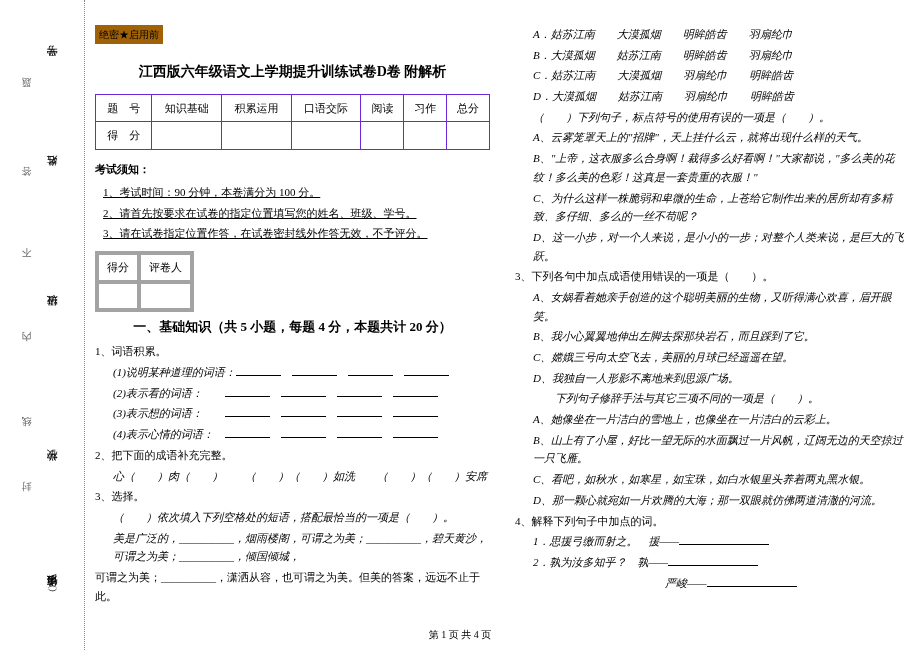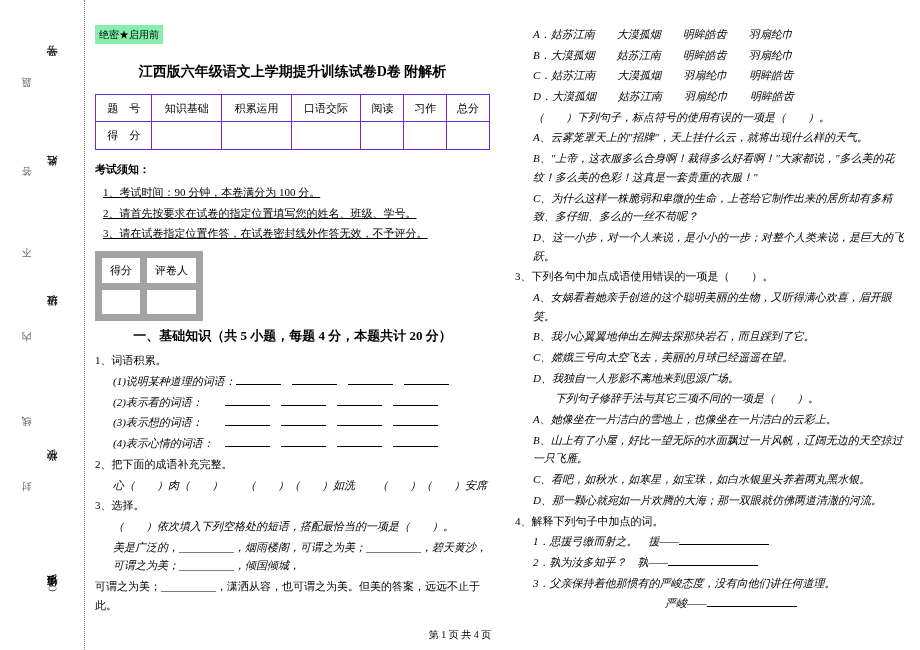--- a/index.html
+++ b/index.html
@@ -55,21 +55,21 @@
       width: 815px;
       height: 600px;
       column-count: 2;
       column-gap: 25px;
       column-fill: auto;
       font-size: 11px;
       line-height: 1.7;
     }
     .confid {
       display: inline-block;
-      background: #86efac;
+      background: #a16207;
       padding: 1px 4px;
       font-size: 10px;
       margin-bottom: 8px;
     }
     .title {
       text-align: center;
       font-size: 14px;
       font-weight: bold;
       margin: 8px 0 10px 0;
     }
@@ -87,21 +87,21 @@
     .notice-head {
       font-weight: bold;
       margin: 6px 0 4px 0;
     }
     .notice-item { margin: 2px 8px; text-decoration: underline; }
     table.score-box {
       border-collapse: collapse;
       margin: 8px 0 4px 0;
     }
     table.score-box td {
-      border: 7px solid #a3a3a3;
+      border: 4px solid #a3a3a3;
       padding: 3px 8px;
       font-size: 11px;
       text-align: center;
     }
     .section-title {
       text-align: center;
       font-weight: bold;
       font-size: 13px;
       margin: 4px 0;
     }
@@ -223,18 +223,17 @@
   <div class="qline sub">D、我独自一人形影不离地来到思源广场。</div>
   <div class="qline sub">　　下列句子修辞手法与其它三项不同的一项是（　　）。</div>
   <div class="qline sub">A、她像坐在一片洁白的雪地上，也像坐在一片洁白的云彩上。</div>
   <div class="qline sub">B、山上有了小屋，好比一望无际的水面飘过一片风帆，辽阔无边的天空掠过一只飞雁。</div>
   <div class="qline sub">C、看吧，如秋水，如寒星，如宝珠，如白水银里头养着两丸黑水银。</div>
   <div class="qline sub">D、那一颗心就宛如一片欢腾的大海；那一双眼就仿佛两道清澈的河流。</div>
 
   <div class="qline">4、解释下列句子中加点的词。</div>
   <div class="qline sub"><span>1．思援弓缴而射之。　援——</span><span class="blank blank-med"></span></div>
   <div class="qline sub"><span>2．孰为汝多知乎？　孰——</span><span class="blank blank-med"></span></div>
-  <div class="qline sub">3．父亲保持着他那惯有的严峻态度，没有向他们讲任何道理。</div>
   <div class="qline sub"><span>　　　　　　　　　　　　严峻——</span><span class="blank blank-med"></span></div>
 
 </div>
 
 <div class="footer">第 1 页 共 4 页</div>
 
 </body></html>

